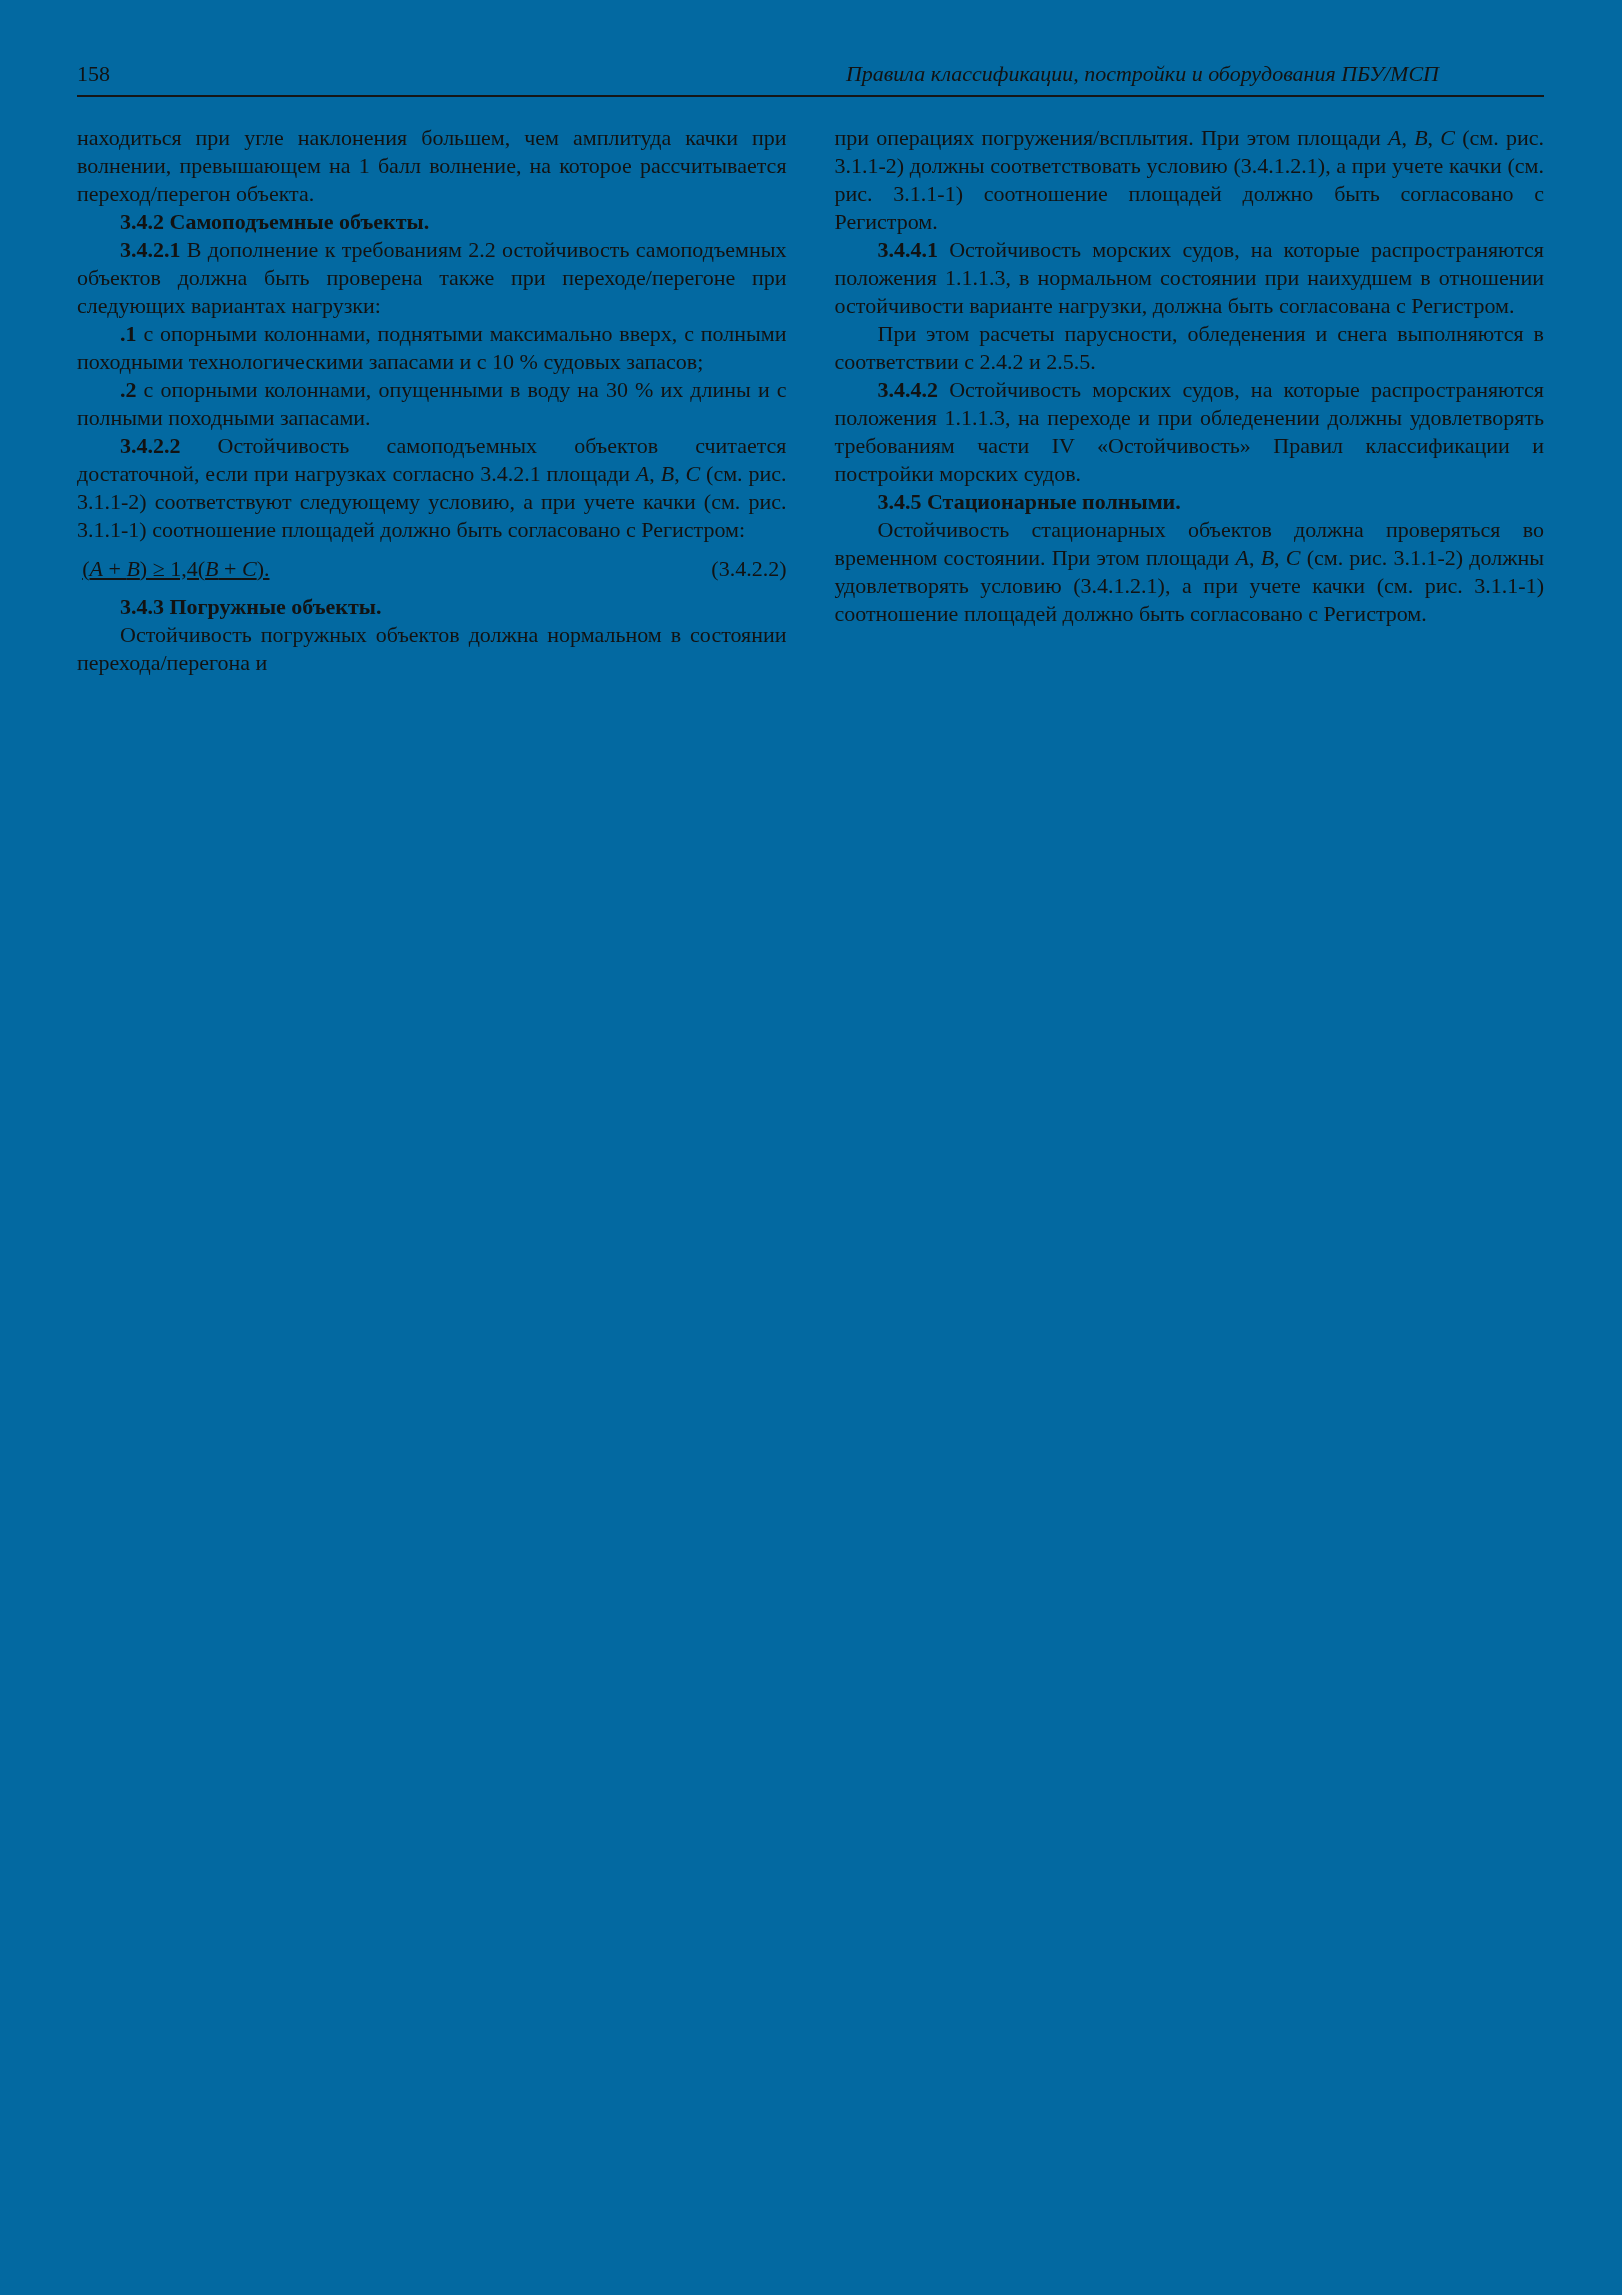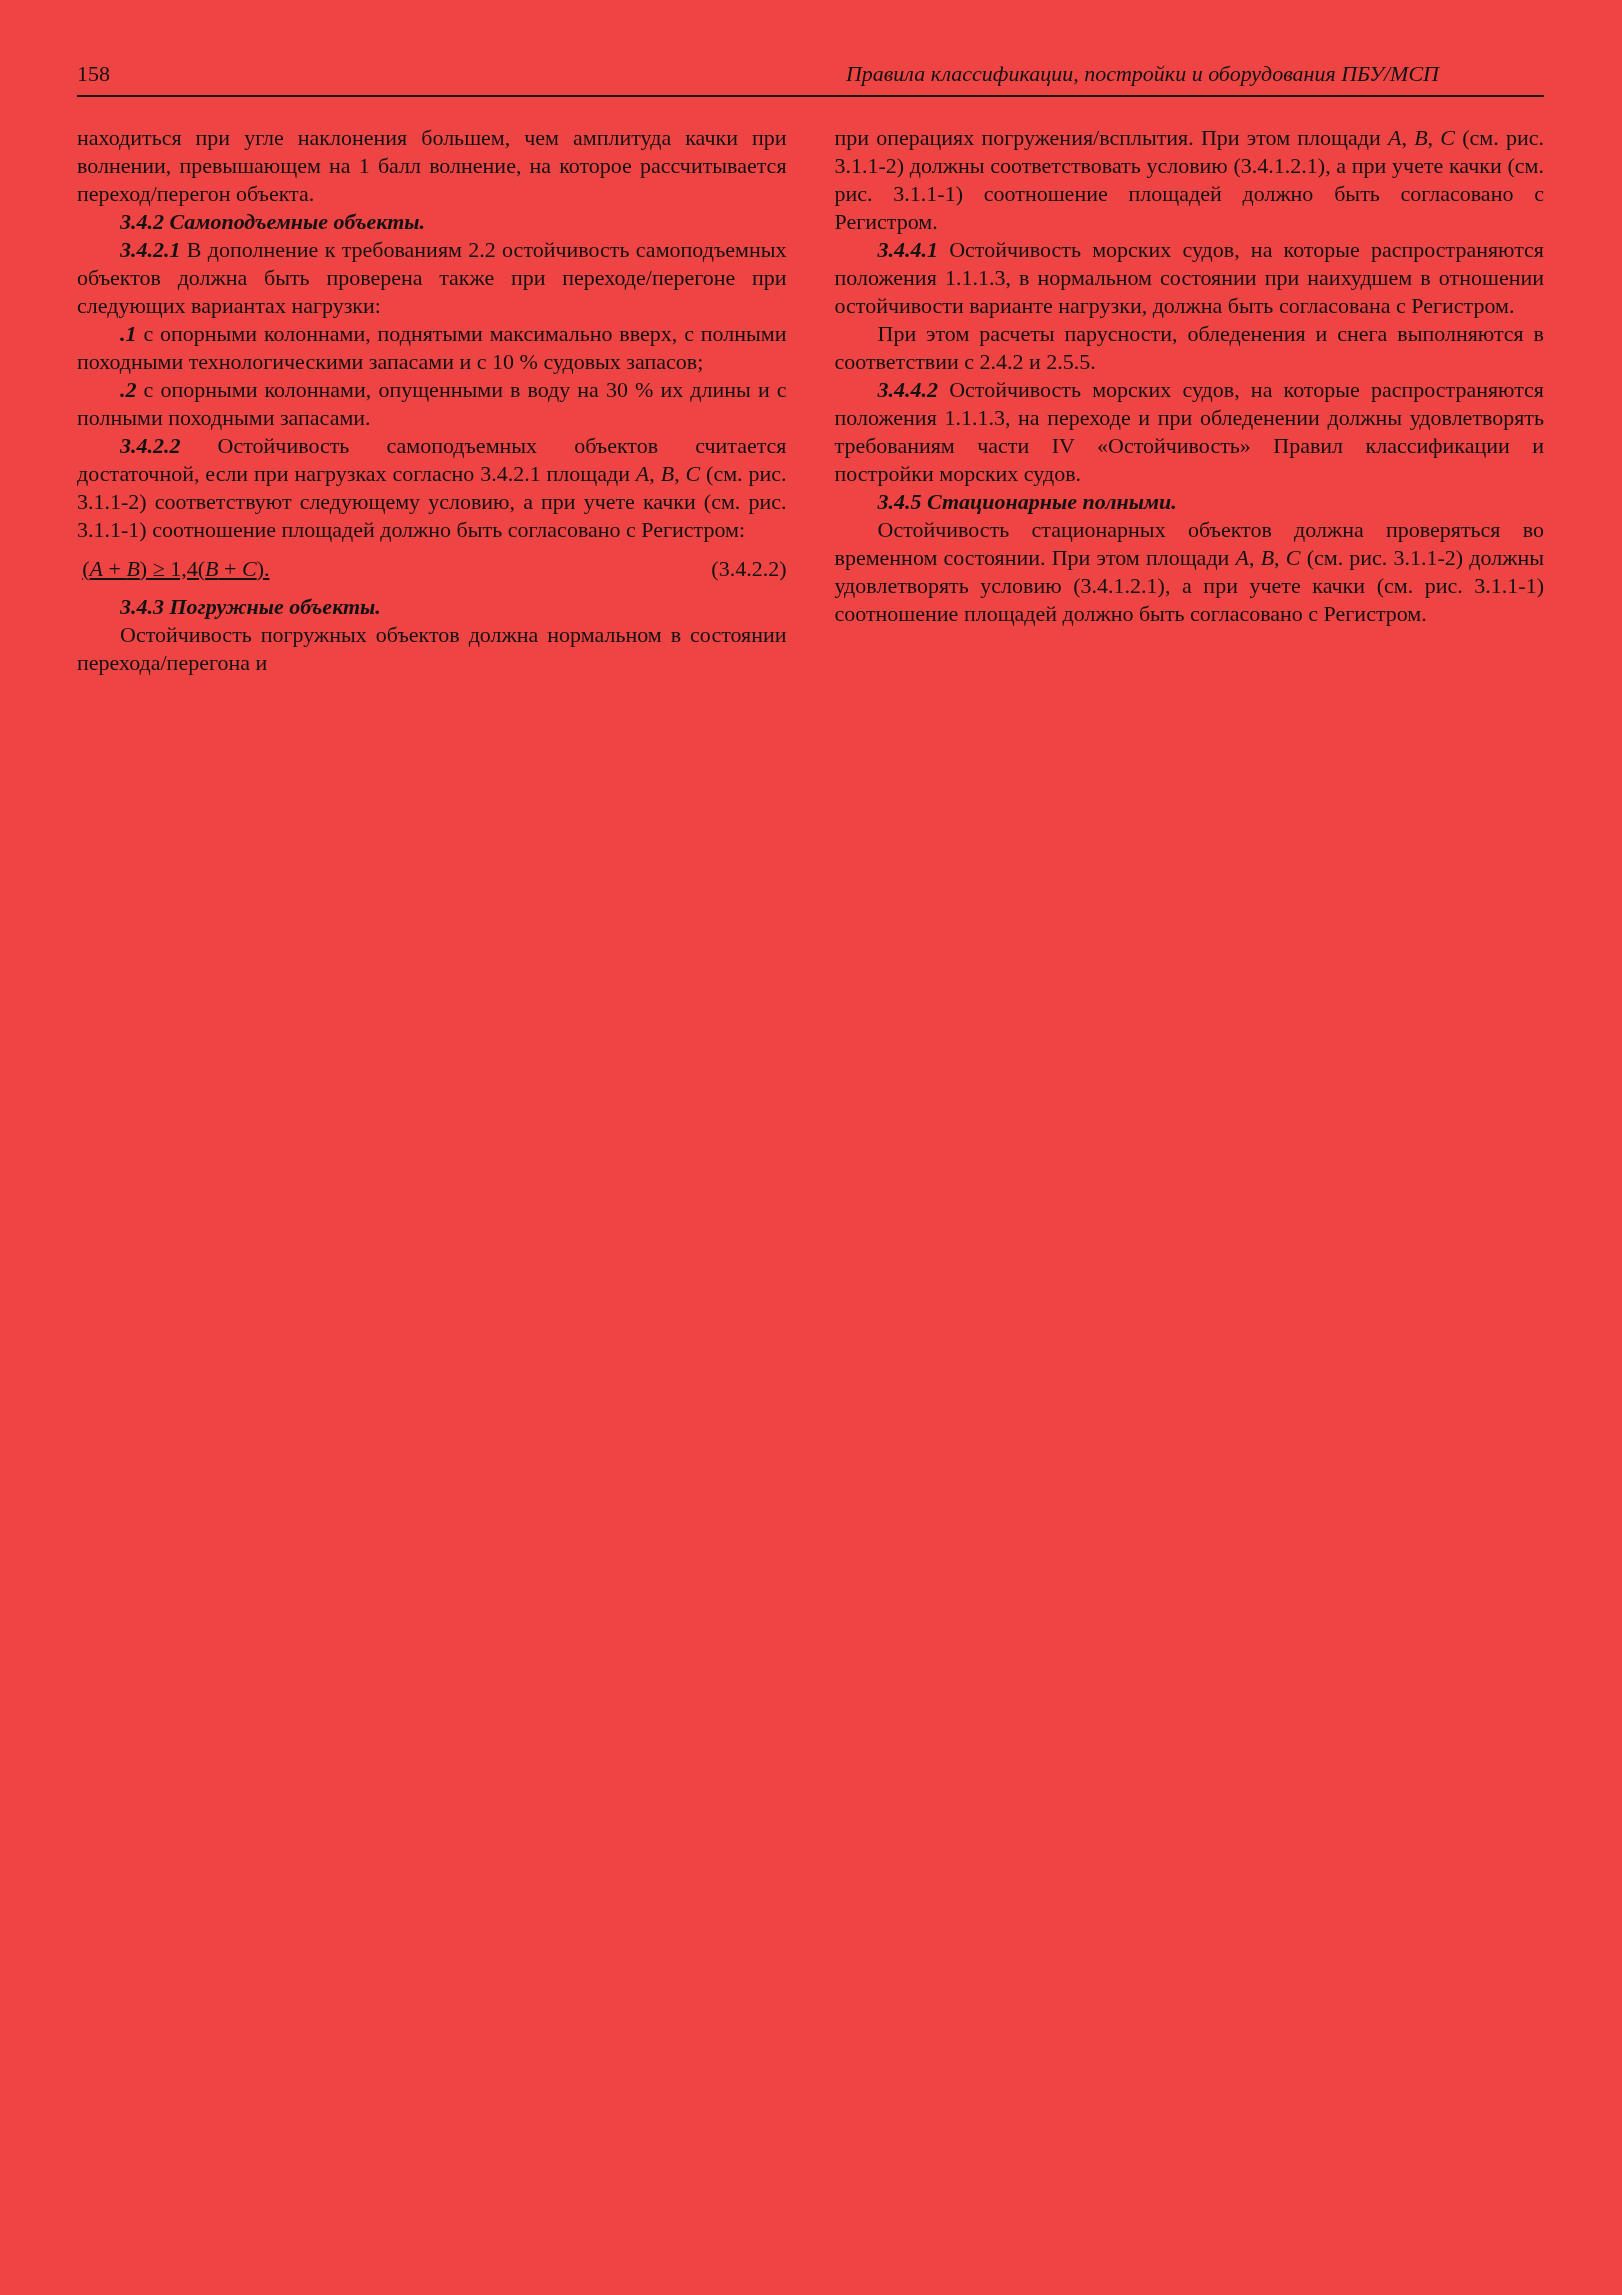--- a/index.html
+++ b/index.html
@@ -8,21 +8,21 @@
     width: 1623px;
     height: 2295px;
     background: #ffffff;
     font-family: "Liberation Serif", "DejaVu Serif", serif;
     color: #121212;
   }
   .page {
     position: relative;
     width: 1623px;
     height: 2295px;
-    background: #ef4444;
+    background: #0369a1;
     overflow: hidden;
   }
   .content {
     position: absolute;
     left: 77px;
     top: 59px;
     width: 1467px;
   }
   .header {
     position: relative;
@@ -50,21 +50,21 @@
     margin-top: 27.5px;
   }
   .col {
     width: 715px;
     font-size: 22px;
     line-height: 28px;
     text-align: justify;
   }
   .para { margin: 0; }
   .para.indent { text-indent: 43px; }
-  .b { font-weight: bold; font-style: italic; }
+  .b { font-weight: bold; }
   .i { font-style: italic; }
   .formula {
     display: flex;
     justify-content: space-between;
     align-items: baseline;
     text-align: left;
     padding: 10.5px 0;
   }
   .f-left { padding-left: 5.2px; white-space: nowrap; text-decoration: underline; }
   .f-num { white-space: nowrap; }

